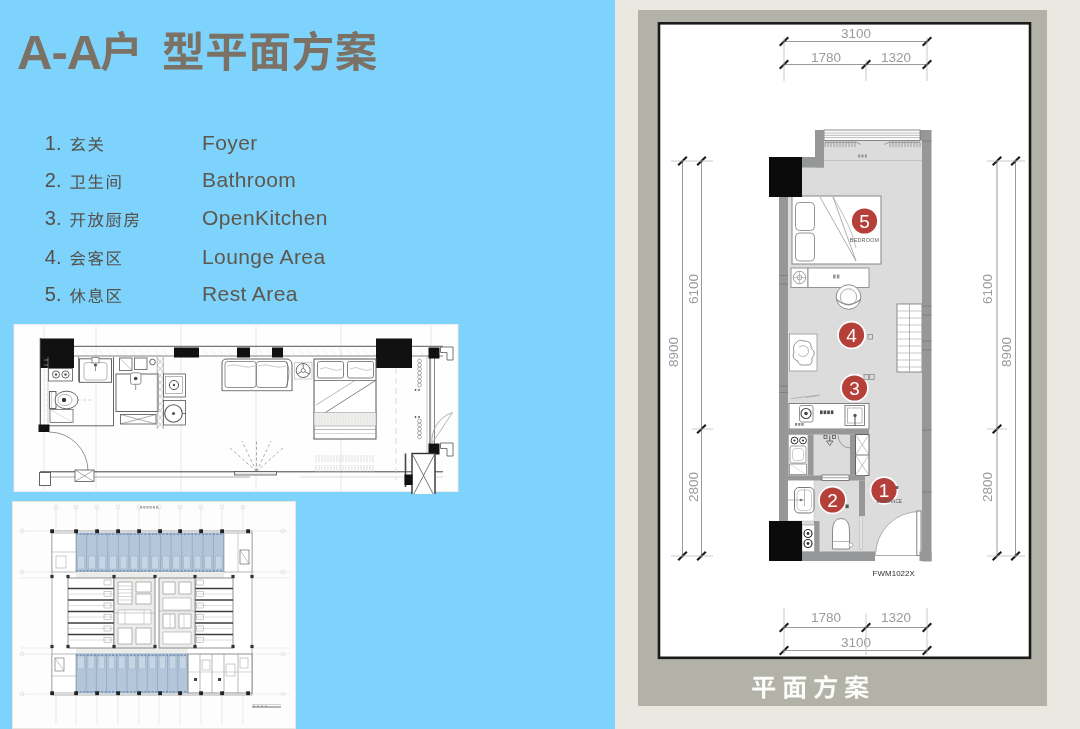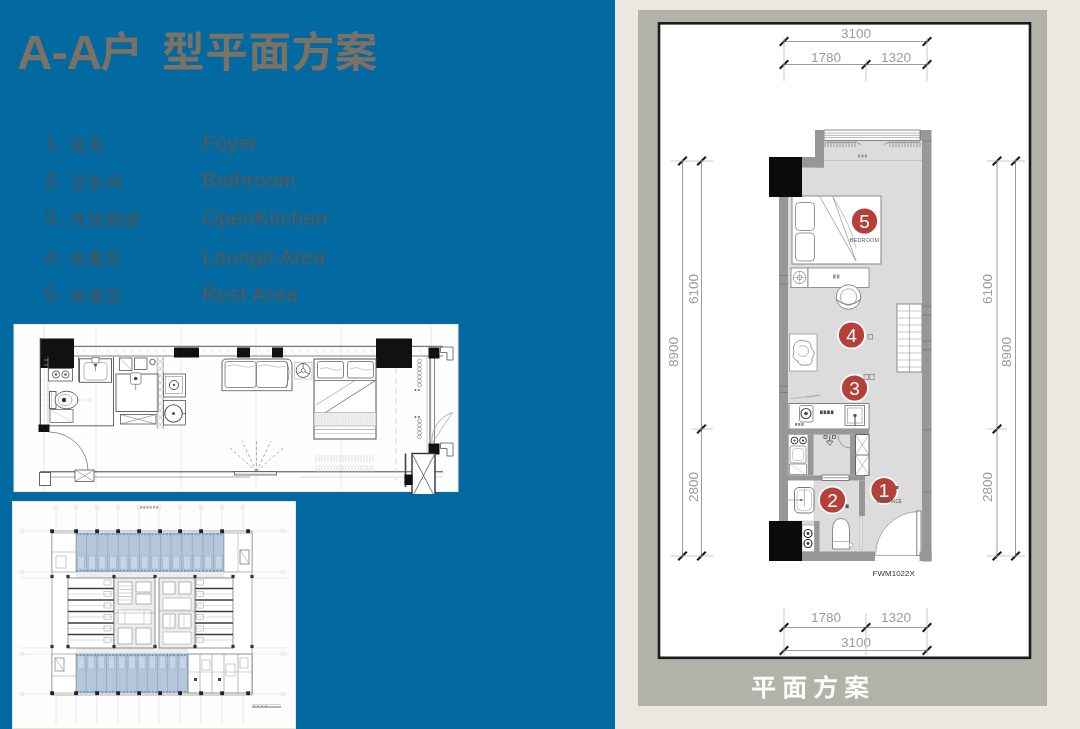--- a/index.html
+++ b/index.html
@@ -1,14 +1,14 @@
 <!DOCTYPE html>
 <html><head><meta charset="utf-8"><style>
 html,body{margin:0;padding:0;}
-#page{position:relative;width:1080px;height:729px;overflow:hidden;background:#0369a1;font-family:"Liberation Sans",sans-serif;}
+#page{position:relative;width:1080px;height:729px;overflow:hidden;background:#7dd3fc;font-family:"Liberation Sans",sans-serif;}
 .abs{position:absolute;}
 text{font-family:"Liberation Sans",sans-serif;}
 </style></head><body>
 <div id="page">
 
 <div class="abs" style="left:615px;top:0;width:465px;height:729px;background:#ebe8e1;"></div>
 
 <svg class="abs" style="left:0;top:0;" width="420" height="90" viewBox="0 0 420 90">
       <text x="17" y="68.5" font-size="49" font-weight="bold" fill="#7b7164" letter-spacing="-1">A-A</text>
       <path transform="translate(100.0,67.2) scale(0.0425,-0.0425)" d="M270 587H744V430H270V472ZM419 825C436 787 456 736 468 699H144V472C144 326 134 118 26 -24C55 -37 109 -75 132 -97C217 14 251 175 264 318H744V266H867V699H536L596 716C584 755 561 812 539 855Z" fill="#7b7164"></path>

